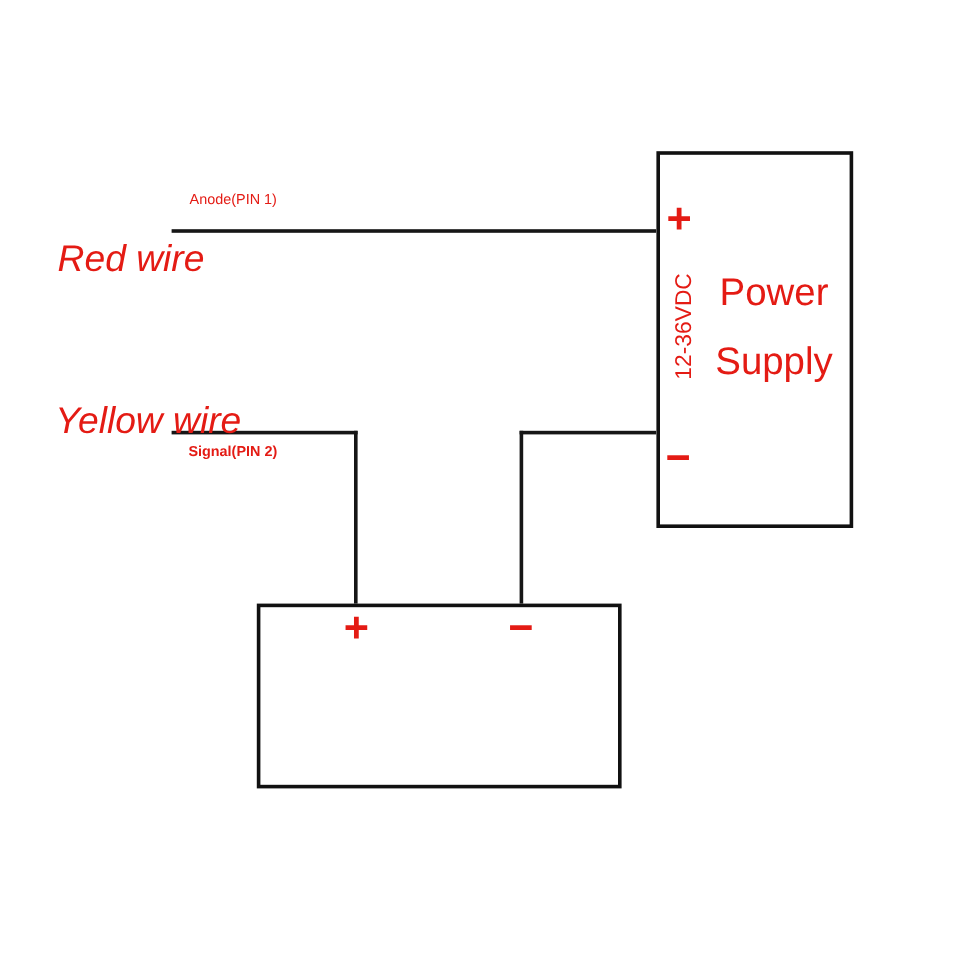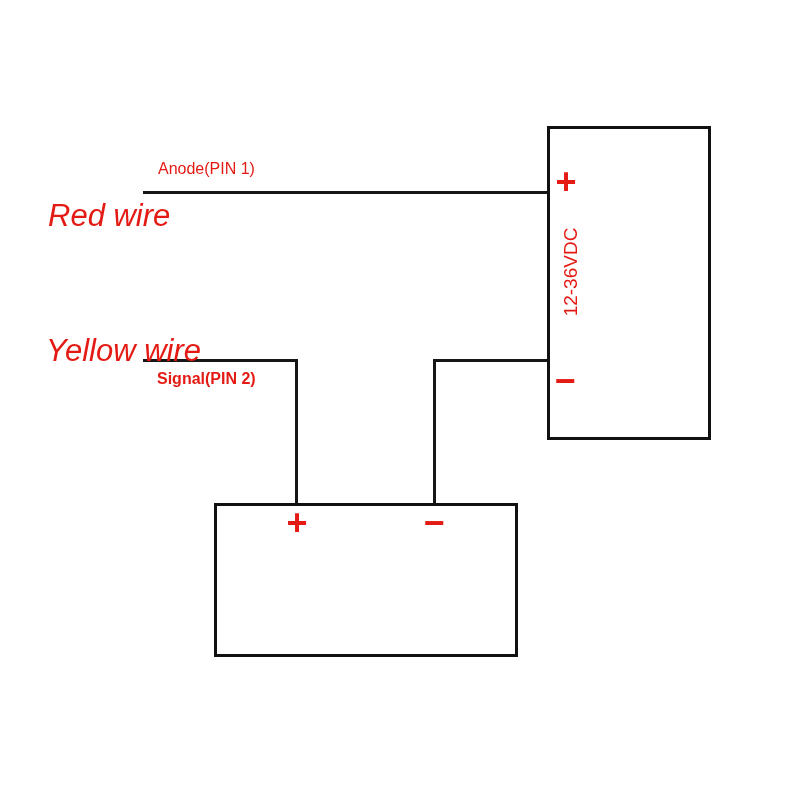--- a/index.html
+++ b/index.html
@@ -25,21 +25,21 @@
     border: 3px solid #111111;
     box-sizing: border-box;
     background: #ffffff;
   }
   .red-label {
     position: absolute;
     color: #e41b14;
     white-space: nowrap;
     line-height: 1.1;
   }
-  .label-small { font-size: 16px; }
+  .label-small { font-size: 12px; }
   .label-med   { font-size: 31px; font-style: italic; }
   .terminal {
     position: absolute;
     color: #e41b14;
     font-size: 36px;
     font-weight: bold;
     transform: translate(-50%, -50%);
     line-height: 1;
   }
   .box-title {
@@ -88,20 +88,24 @@
   <div class="red-label label-small" style="left:157px; top:370px;font-weight:bold;">Signal(PIN 2)</div>
 
   <div class="box" style="left:547px; top:126px; width:164px; height:314px;"></div>
 
   <div class="terminal" style="left:566px; top:182px;">+</div>
 
   <div class="terminal" style="left:565px; top:381px;">−</div>
 
   <div class="vertical-text" style="left:570px; top:272px;">12-36VDC</div>
 
+  <div class="abs" style="left:645px; top:214px; transform:translateX(-50%);">
+    <div class="ps-title-line">Power</div>
+    <div class="ps-title-line">Supply</div>
+  </div>
 
   <div class="box" style="left:214px; top:503px; width:304px; height:154px;"></div>
 
   <div class="terminal" style="left:297px; top:523px;">+</div>
 
   <div class="terminal" style="left:434px; top:523px;">−</div>
 
 
 </div>
 

